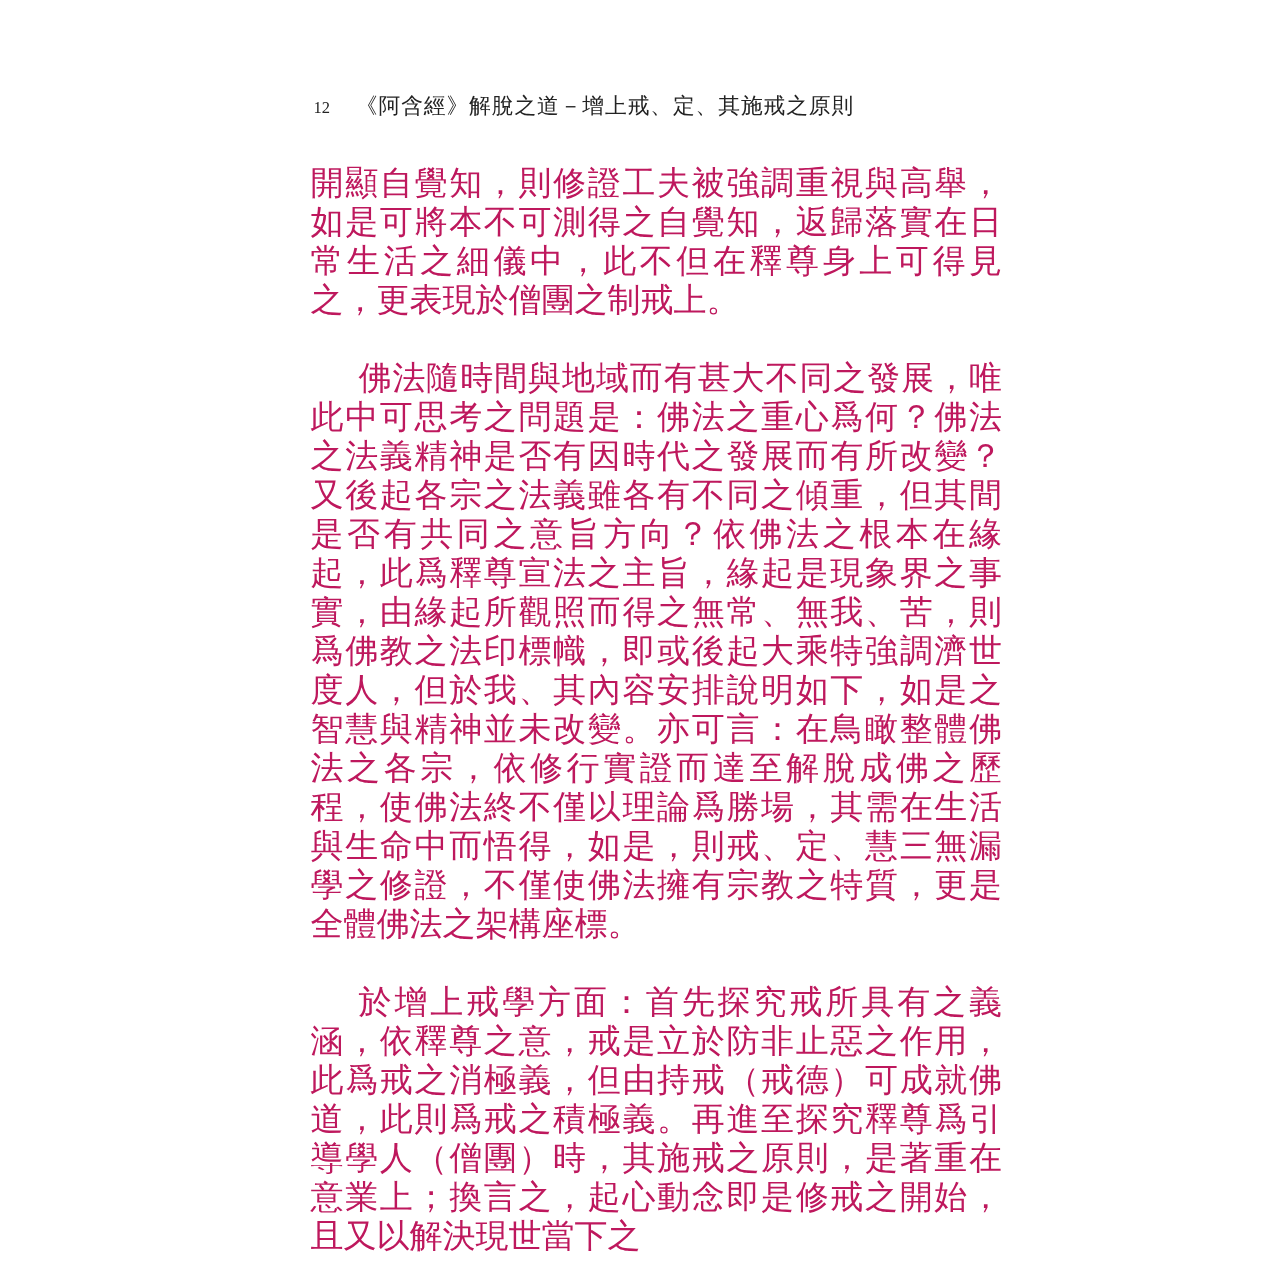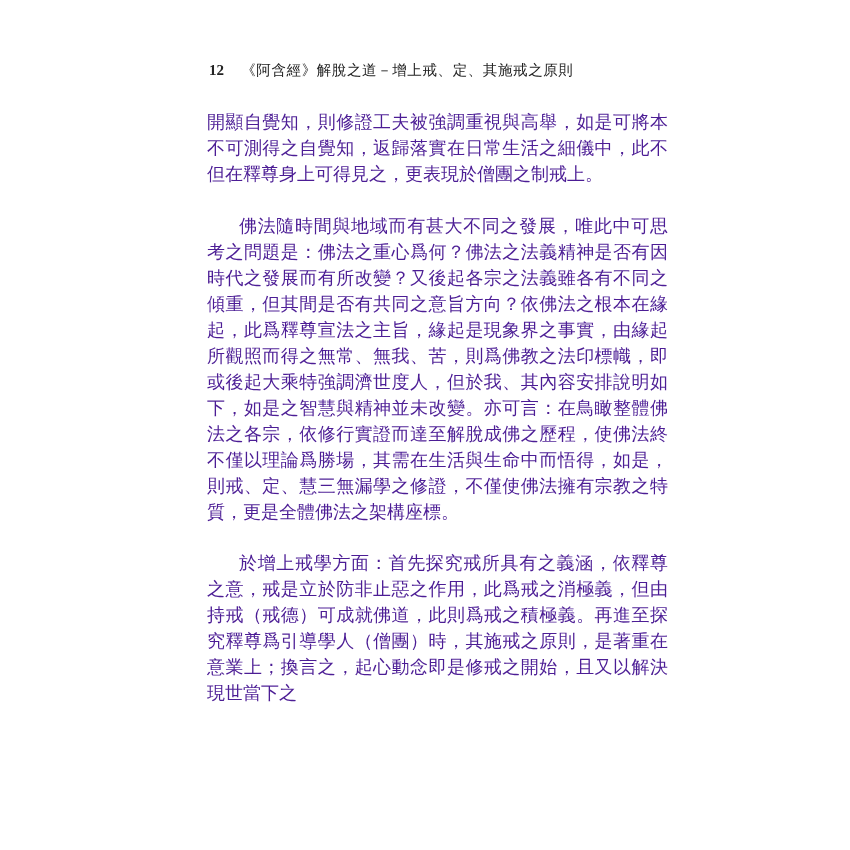--- a/index.html
+++ b/index.html
@@ -25,44 +25,42 @@
     left: 209px;
     top: 61px;
     font-size: 14.5px;
     letter-spacing: 0.6px;
     color: #232323;
     white-space: nowrap;
   }
   .running-head .page-num {
     display: inline-block;
     margin-right: 13px;
-    font-size: 15px;
+    font-size: 11px;
     letter-spacing: 0;
-    font-weight: bold;
   }
   .text-column {
     position: absolute;
     left: 207px;
     top: 109px;
     width: 461px;
-    font-size: 18px;
+    font-size: 22px;
     line-height: 26px;
     text-align: justify;
     text-justify: inter-ideograph;
-    color: #4c1d95;
+    color: #be185d;
   }
   .text-column p {
     margin: 0 0 26px 0;
   }
   .text-column p.indent {
     text-indent: 32px;
   }
   .text-column p:last-child {
     margin-bottom: 14px;
-    font-family: Liberation Mono, monospace;
   }
 </style>
 </head>
 <body>
 
 <div class="page">
 
   <div class="running-head">
     <span class="page-num">12</span>
     <span class="book-title">《阿含經》解脫之道－增上戒、定、其施戒之原則</span>

